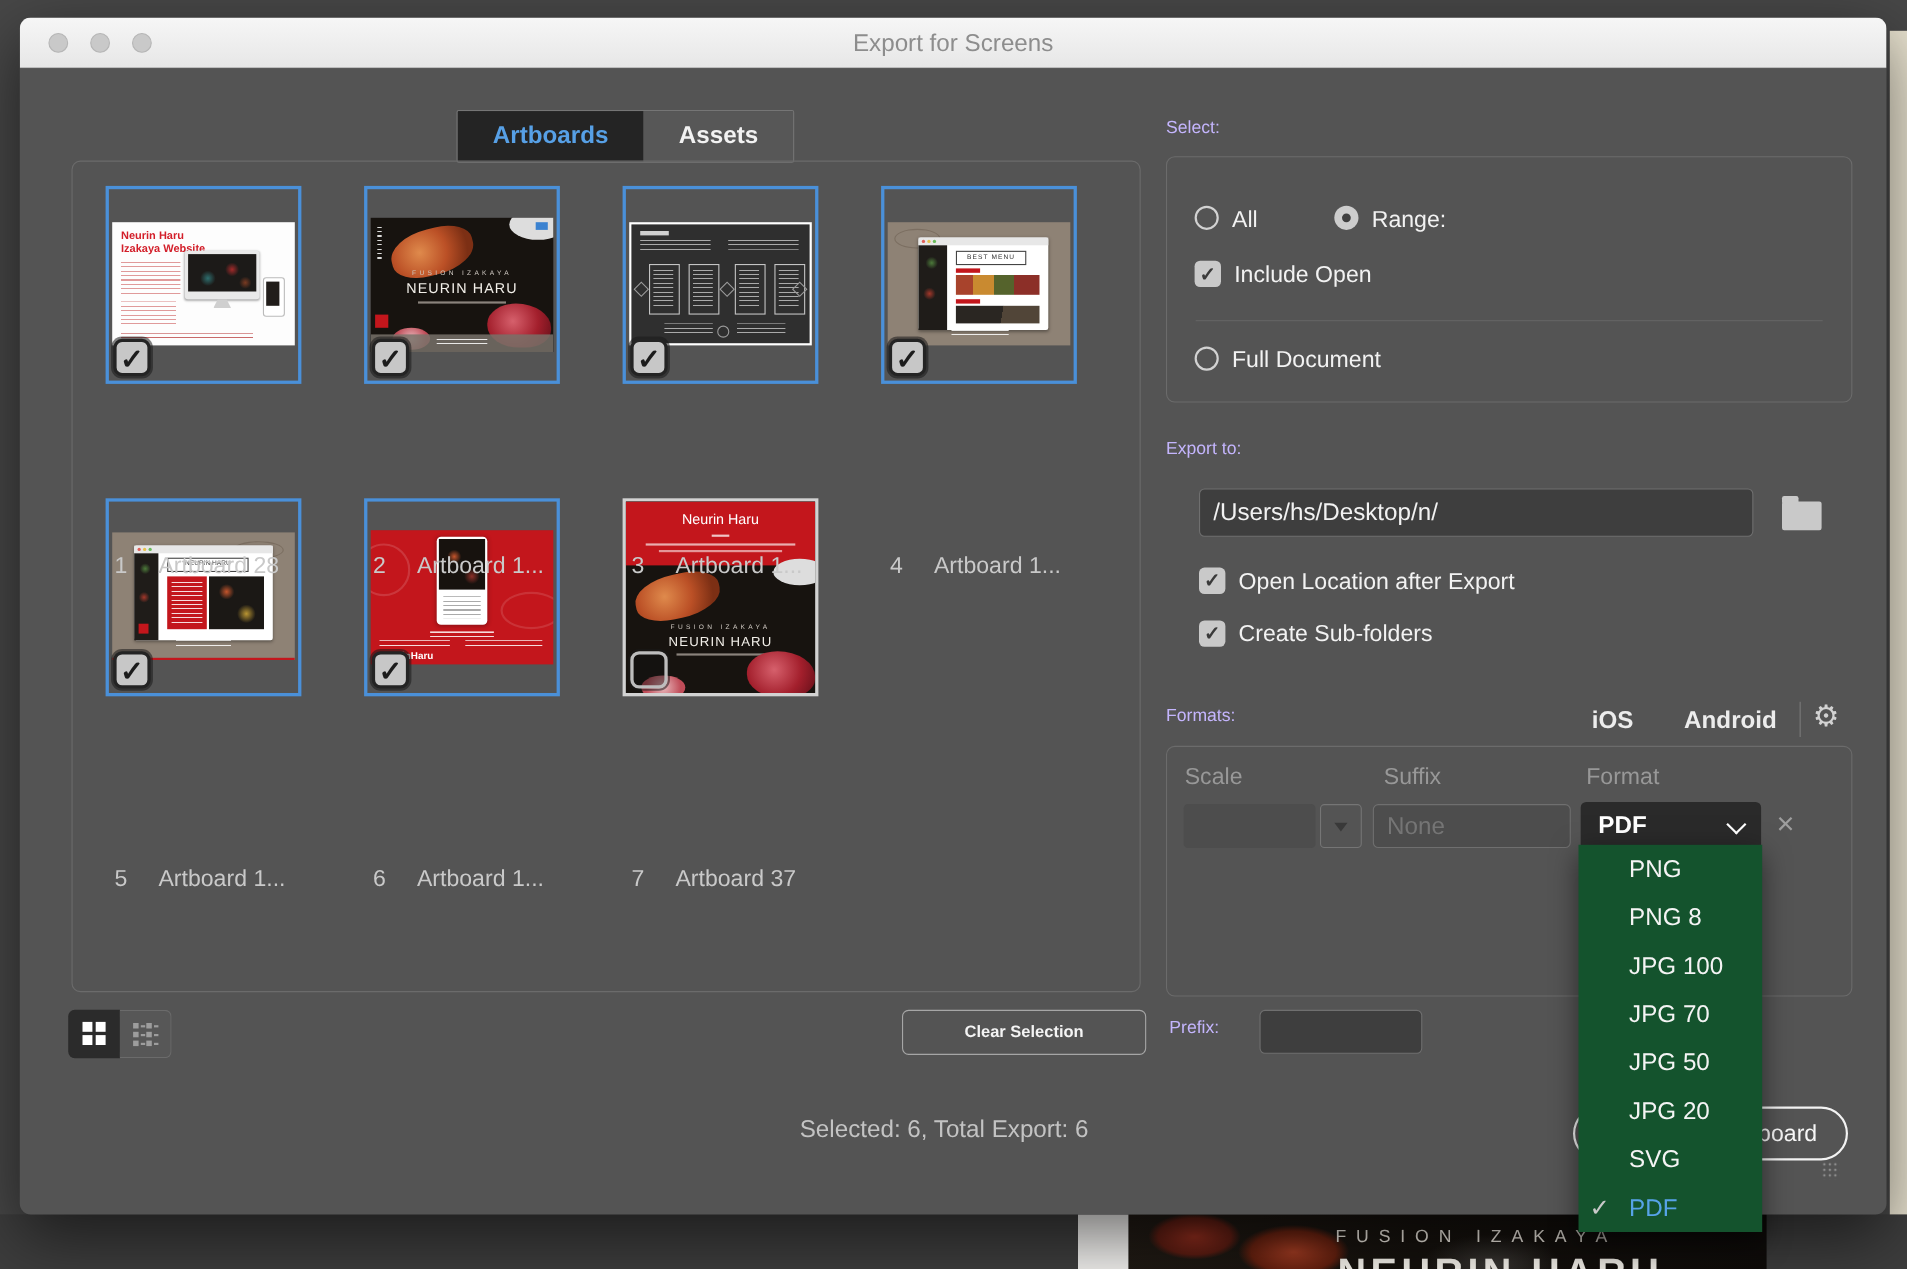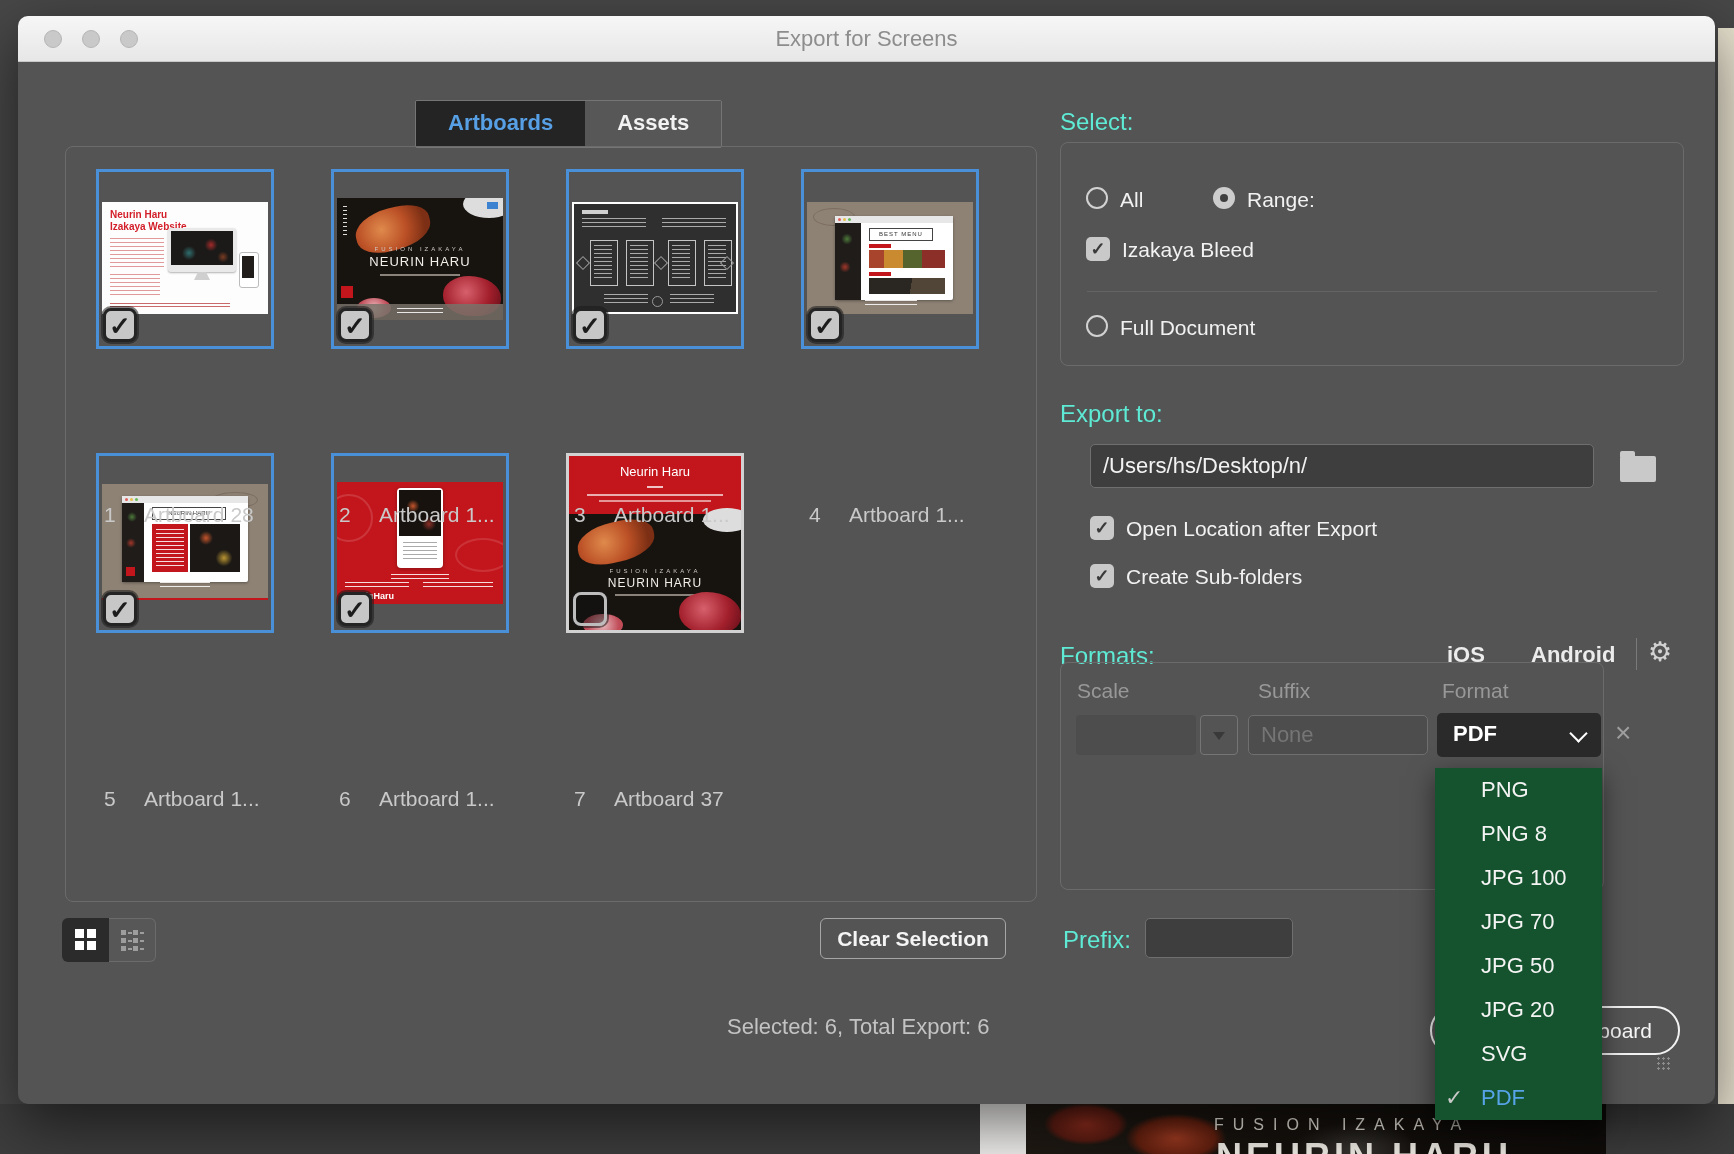--- a/index.html
+++ b/index.html
@@ -39,21 +39,21 @@
           font-size:26px;line-height:30px;text-align:center;font-weight:bold;}
   .cb-big.on{background:#c7c7c7;border:3px solid #242424;color:#1c1c1c;box-shadow:0 0 0 2px rgba(25,25,25,.55);}
   .cb-big.off{background:rgba(18,18,18,.45);border:3px solid #bdbdbd;box-shadow:0 0 0 2px rgba(25,25,25,.55);}
   .tile-label{font-size:21px;color:#c9c9c9;white-space:nowrap;}
   
   .lines-red{background:repeating-linear-gradient(to bottom,#e09a9a 0 1px,transparent 1px 4px);}
   .lines-dkred{background:repeating-linear-gradient(to bottom,#c96a6a 0 1px,transparent 1px 3px);}
   .lines-gray{background:repeating-linear-gradient(to bottom,#aaa 0 1px,transparent 1px 4px);}
   .lines-white{background:repeating-linear-gradient(to bottom,rgba(255,255,255,.85) 0 1px,transparent 1px 4px);}
   
-  .sec-label{font-size:24px;color:#5eead4;}
+  .sec-label{font-size:16px;color:#c4b5fd;}
   .white-label{font-size:21px;color:#f2f2f2;}
   .radio{width:22px;height:22px;border-radius:50%;box-sizing:border-box;}
   .radio.off{border:2px solid #d2d2d2;}
   .radio.on{background:#cdcdcd;}
   .radio.on::after{content:"";position:absolute;left:7px;top:7px;width:8px;height:8px;border-radius:50%;background:#3f3f3f;}
   .cb-small{width:24px;height:24px;border-radius:5px;background:#c9c9c9;font-size:18px;font-weight:bold;
             color:#3a3a3a;text-align:center;line-height:24px;}
   .dk-input{background:#3e3e3e;border:1px solid #6f6f6f;border-radius:5px;color:#f2f2f2;
             font-size:22px;font-family:"Liberation Sans",sans-serif;box-sizing:border-box;padding:0 12px;outline:none;}
   .divider-h{height:1px;background:#646464;}
@@ -272,51 +272,51 @@
     <div class="abs" style="left:44px;top:902px;display:flex;">
       <div style="width:47px;height:44px;background:#2b2b2b;border-radius:6px 0 0 6px;position:relative;">
         <div class="abs" style="left:13px;top:11px;width:9px;height:9px;background:#fff;box-shadow:12px 0 0 #fff,0 12px 0 #fff,12px 12px 0 #fff;"></div>
       </div>
       <div style="width:47px;height:44px;background:#575757;border:1px solid #6b6b6b;border-left:none;border-radius:0 6px 6px 0;box-sizing:border-box;position:relative;">
         <div class="abs" style="left:12px;top:11px;width:5px;height:5px;background:#9d9d9d;box-shadow:12px 0 0 #9d9d9d,0 8px 0 #9d9d9d,12px 8px 0 #9d9d9d,0 16px 0 #9d9d9d,12px 16px 0 #9d9d9d;"></div>
         <div class="abs" style="left:19px;top:13px;width:4px;height:2px;background:#9d9d9d;box-shadow:12px 0 0 #9d9d9d,0 8px 0 #9d9d9d,12px 8px 0 #9d9d9d,0 16px 0 #9d9d9d,12px 16px 0 #9d9d9d;"></div>
       </div>
     </div>
 
-    <button class="abs" style="left:802px;top:902px;width:186px;height:41px;background:transparent;border:1.5px solid #a6a6a6;border-radius:6px;color:#f4f4f4;font-size:21px;font-weight:bold;font-family:'Liberation Sans',sans-serif;">Clear Selection</button>
+    <button class="abs" style="left:802px;top:902px;width:222px;height:41px;background:transparent;border:1.5px solid #a6a6a6;border-radius:6px;color:#f4f4f4;font-size:15px;font-weight:bold;font-family:'Liberation Sans',sans-serif;">Clear Selection</button>
 
     <div class="abs sec-label" style="left:1042px;top:92px;">Select:</div>
 
     <div class="abs panel" style="left:1042px;top:126px;width:624px;height:224px;">
       <div class="abs radio off" style="left:25px;top:44px;"></div>
       <div class="abs white-label" style="left:59px;top:45px;">All</div>
       <div class="abs radio on" style="left:152px;top:44px;"></div>
       <div class="abs white-label" style="left:186px;top:45px;">Range:</div>
       <div class="abs cb-small" style="left:25px;top:94px;">✓</div>
-      <div class="abs white-label" style="left:61px;top:95px;">Izakaya Bleed</div>
+      <div class="abs white-label" style="left:61px;top:95px;">Include Open</div>
       <div class="abs divider-h" style="left:26px;right:26px;top:148px;"></div>
       <div class="abs radio off" style="left:25px;top:172px;"></div>
       <div class="abs white-label" style="left:59px;top:173px;">Full Document</div>
     </div>
 
     <div class="abs sec-label" style="left:1042px;top:384px;">Export to:</div>
     <input class="abs dk-input" style="left: 1072px; top: 428px; width: 504px; height: 44px;" value="/Users/hs/Desktop/n/">
     <div class="abs folder-icon" style="left:1602px;top:440px;"></div>
     <div class="abs cb-small" style="left:1072px;top:500px;">✓</div>
     <div class="abs white-label" style="left:1108px;top:501px;">Open Location after Export</div>
     <div class="abs cb-small" style="left:1072px;top:548px;">✓</div>
     <div class="abs white-label" style="left:1108px;top:549px;">Create Sub-folders</div>
 
     <div class="abs sec-label" style="left:1042px;top:626px;">Formats:</div>
     <div class="abs" style="left:1429px;top:626px;font-size:22px;font-weight:bold;color:#ececec;">iOS</div>
     <div class="abs" style="left:1513px;top:626px;font-size:22px;font-weight:bold;color:#ececec;">Android</div>
     <div class="abs" style="left:1618px;top:622px;width:1px;height:32px;background:#7a7a7a;"></div>
     <div class="abs gear" style="left:1630px;top:620px;">⚙</div>
 
-    <div class="abs panel" style="left:1042px;top:646px;width:544px;height:228px;">
+    <div class="abs panel" style="left:1042px;top:662px;width:624px;height:228px;">
       <div class="abs hdr-dim" style="left:16px;top:16px;">Scale</div>
       <div class="abs hdr-dim" style="left:197px;top:16px;">Suffix</div>
       <div class="abs hdr-dim" style="left:381px;top:16px;">Format</div>
 
       <div class="abs" style="left:15px;top:52px;width:120px;height:40px;background:#4d4d4d;border-radius:4px;"></div>
       <div class="abs" style="left:139px;top:52px;width:38px;height:40px;border:1px solid #757575;border-radius:4px;box-sizing:border-box;">
         <div class="abs" style="left:12px;top:16px;width:0;height:0;border-left:6px solid transparent;border-right:6px solid transparent;border-top:8px solid #393939;"></div>
       </div>
       <input class="abs dk-input" style="left: 187px; top: 52px; width: 180px; height: 40px; background: rgb(77, 77, 77);" placeholder="None">
       <div class="abs" style="left:376px;top:50px;width:164px;height:44px;background:#2a2a2a;border-radius:5px;">

